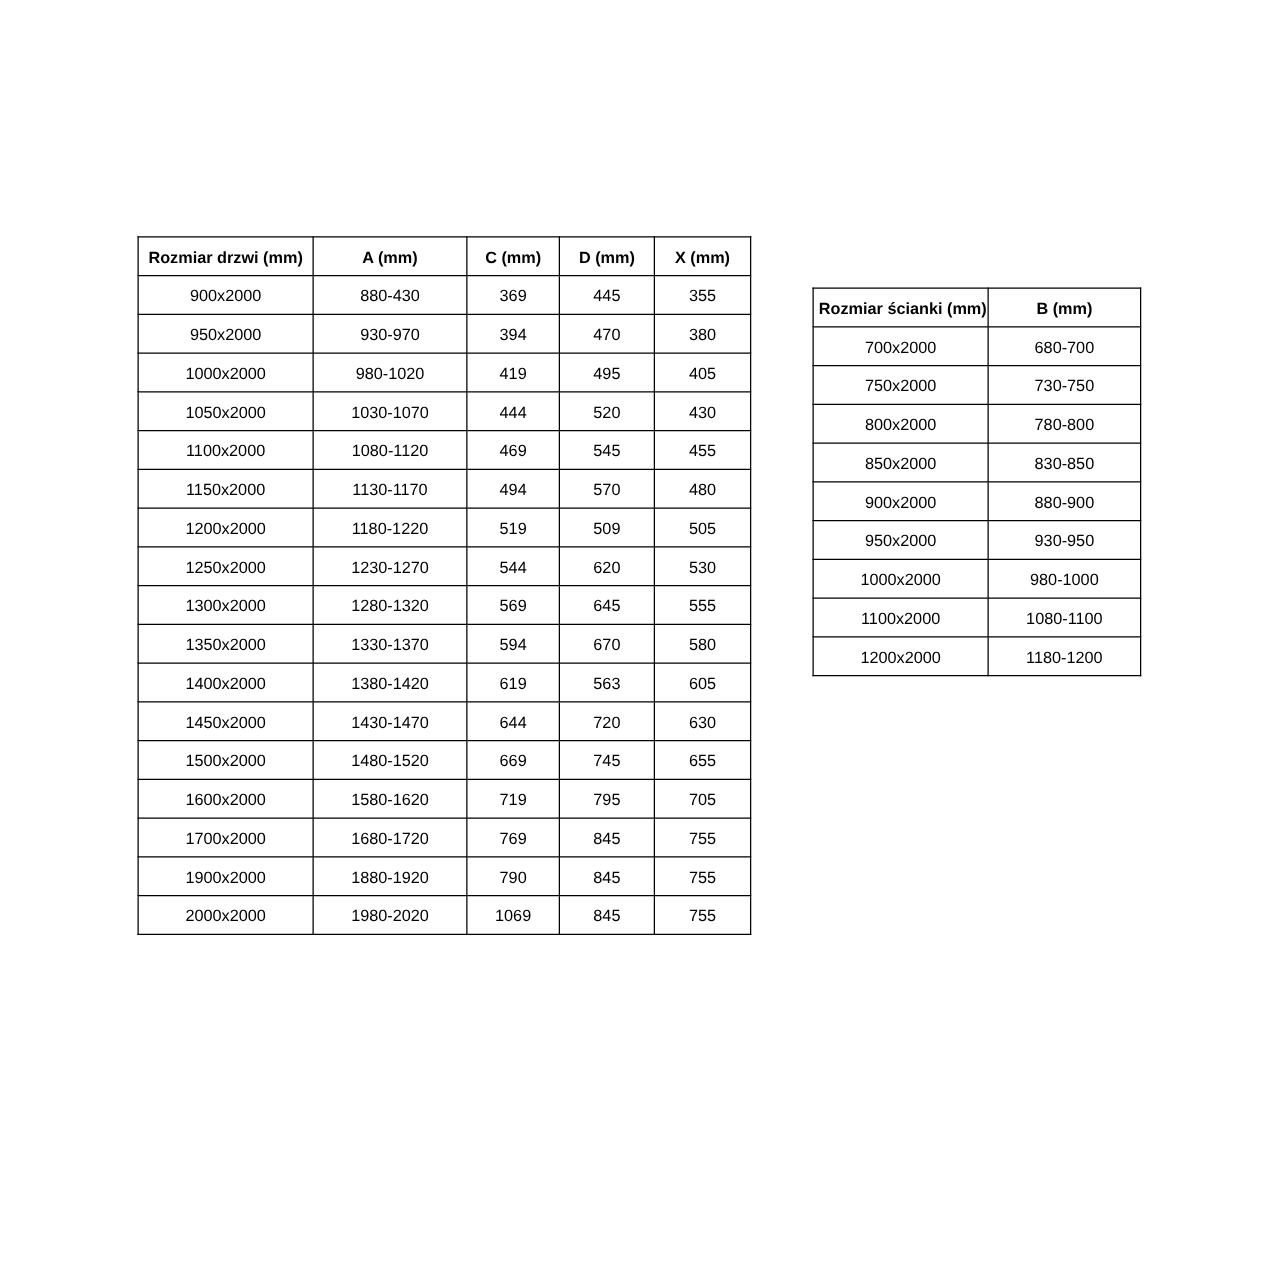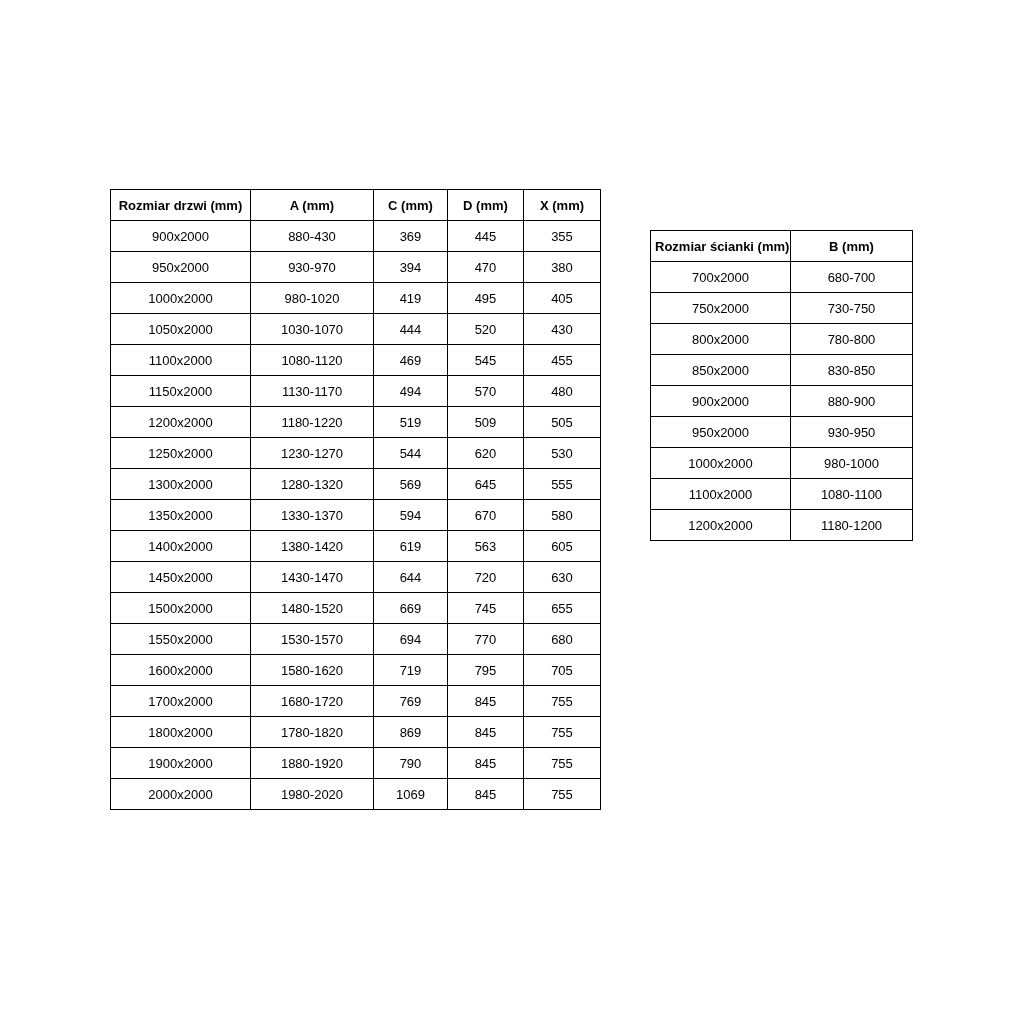--- a/index.html
+++ b/index.html
@@ -158,44 +158,30 @@
           <td>630</td>
         </tr>
         <tr>
           <td>1500x2000</td>
           <td>1480-1520</td>
           <td>669</td>
           <td>745</td>
           <td>655</td>
         </tr>
         <tr>
-          <td>1550x2000</td>
-          <td>1530-1570</td>
-          <td>694</td>
-          <td>770</td>
-          <td>680</td>
-        </tr>
-        <tr>
           <td>1600x2000</td>
           <td>1580-1620</td>
           <td>719</td>
           <td>795</td>
           <td>705</td>
         </tr>
         <tr>
           <td>1700x2000</td>
           <td>1680-1720</td>
           <td>769</td>
-          <td>845</td>
-          <td>755</td>
-        </tr>
-        <tr>
-          <td>1800x2000</td>
-          <td>1780-1820</td>
-          <td>869</td>
           <td>845</td>
           <td>755</td>
         </tr>
         <tr>
           <td>1900x2000</td>
           <td>1880-1920</td>
           <td>790</td>
           <td>845</td>
           <td>755</td>
         </tr>

